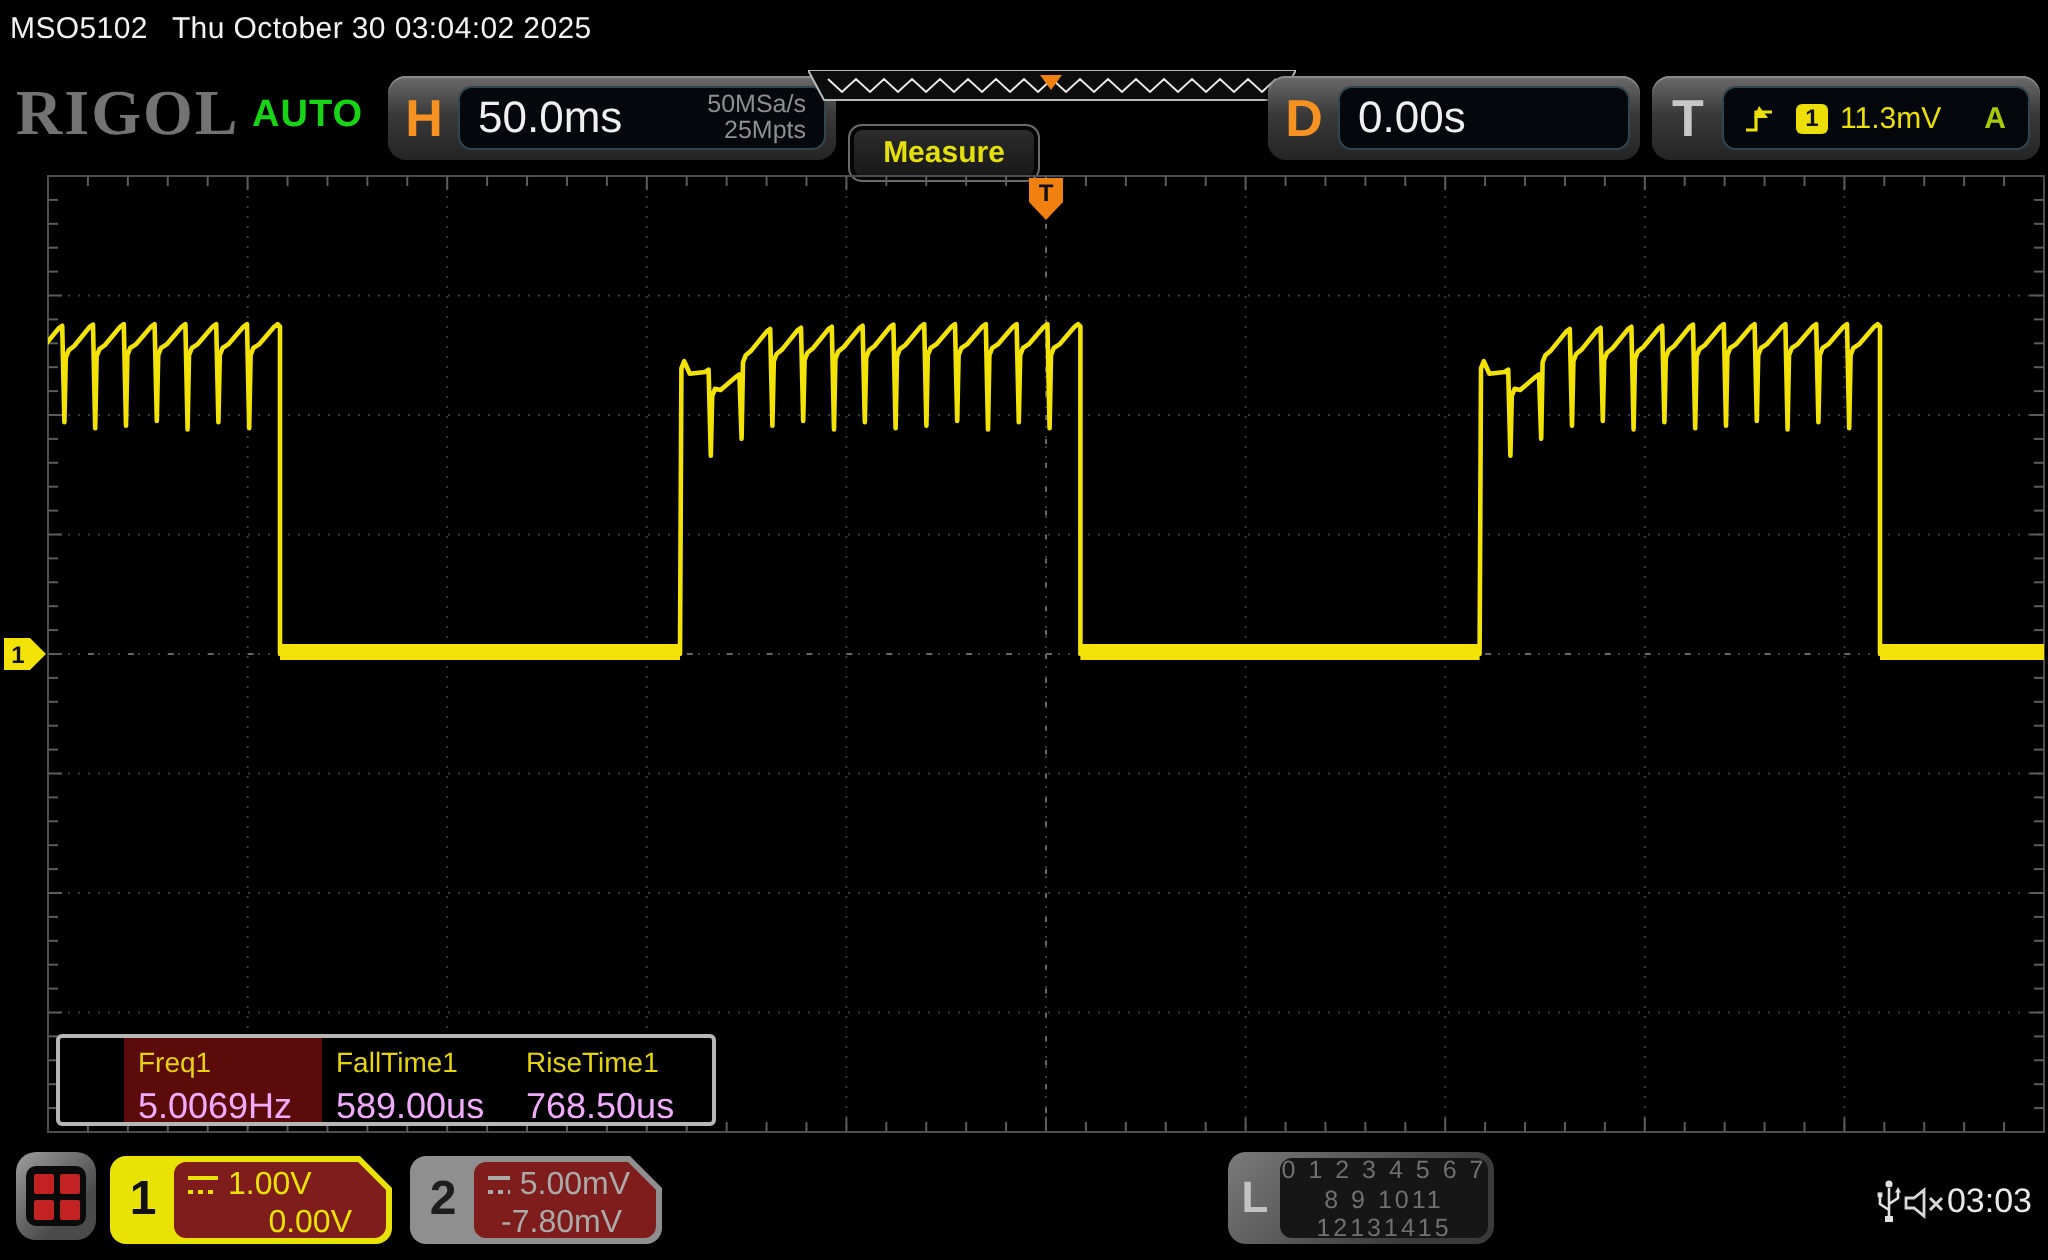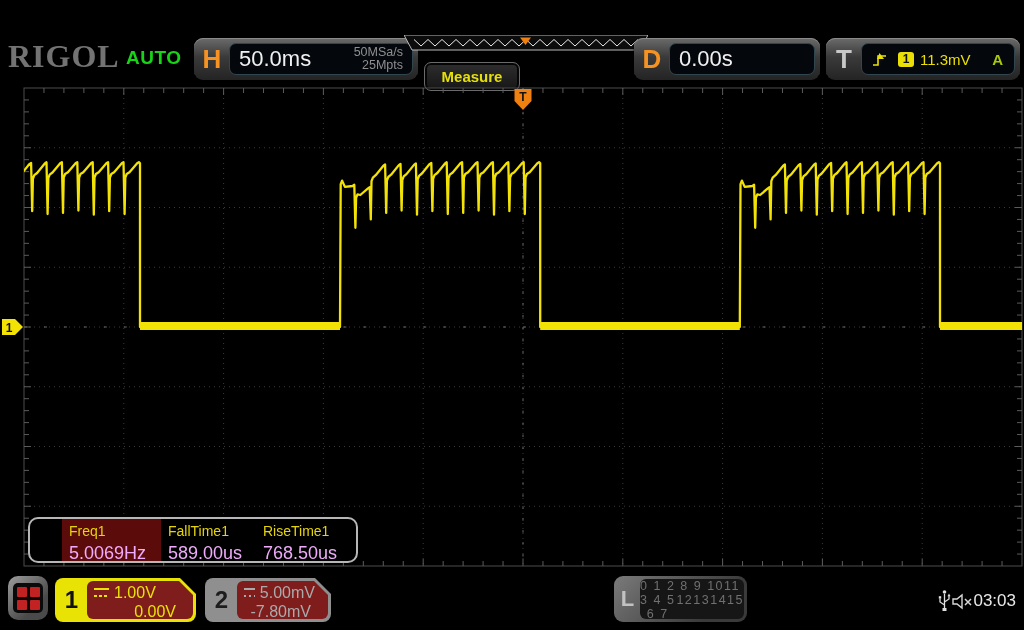--- a/index.html
+++ b/index.html
@@ -42,21 +42,21 @@
         display:flex;align-items:center;justify-content:center;font-size:15px;font-weight:bold;cursor:pointer;}
   .btn-measure{left:424px;width:94px;color:#e6e00a;}
   .btn-run{left:527px;width:99px;color:#22dd44;letter-spacing:.2px;}
   #timeline-svg{position:absolute;left:404px;top:5px;}
 
   
   #scope{position:absolute;top:84px;left:0;}
 
   
   .mpanel{position:absolute;left:28px;top:517px;width:330px;height:46px;background:#000;
-          border:2px solid #b7b7b7;border-radius:10px;display:flex;box-sizing:border-box;overflow:hidden;}
+          border:2px solid #b7b7b7;border-radius:3px;display:flex;box-sizing:border-box;overflow:hidden;}
   .mpad{width:32px;flex:0 0 auto;}
   .mcol{padding:4px 0 0 7px;box-sizing:border-box;cursor:pointer;}
   .mcol.c1{width:99px;background:#5c0b0b;}
   .mcol.c2{width:95px;}
   .mcol.c3{width:100px;}
   .mlabel{color:#e6d40a;font-size:14px;}
   .mvalue{color:#f0abfc;font-size:18px;margin-top:4px;}
 
   
   .bottombar{position:absolute;top:572px;left:0;width:100%;height:58px;}
@@ -85,30 +85,33 @@
   .coup{display:inline-block;width:15px;height:9px;border-top:2px solid currentColor;
         background:repeating-linear-gradient(90deg,currentColor 0 2.5px,transparent 2.5px 5px);
         background-size:100% 2px;background-position:0 5px;background-repeat:no-repeat;}
 
   .lpanel{position:absolute;left:614px;top:4px;width:133px;height:46px;border-radius:9px;
           background:linear-gradient(135deg,#7a7a7a,#3a3a3a 75%);cursor:pointer;}
   .lpanel .ltab{position:absolute;left:0;top:0;bottom:0;width:27px;display:flex;align-items:center;
                 justify-content:center;color:#c2c2c2;font-size:22px;font-weight:bold;}
   .lpanel .linner{position:absolute;left:26px;top:3px;right:3px;bottom:3px;background:#161616;
                   border-radius:6px;color:#707070;font-size:12.5px;text-align:center;
-                  display:flex;flex-direction:row;justify-content:center;gap:1px;letter-spacing:1.5px;}
+                  display:flex;flex-direction:column;justify-content:center;gap:1px;letter-spacing:1.5px;}
 
   .status{position:absolute;right:8px;top:0;height:58px;display:flex;align-items:center;gap:0;color:#e0e0e0;}
   .clock{font-size:17px;color:#e8e8e8;}
 </style>
 </head>
 <body>
 
 <div id="screen">
 
+  <div class="topbar">
+    <span>MSO5102</span><span class="dt">Thu October 30 03:04:02 2025</span>
+  </div>
 
   <div class="header">
     <div class="logo">RIGOL</div>
     <div class="automode">AUTO</div>
 
     <div class="gpanel hpanel">
       <div class="plabel">H</div>
       <div class="pinner">
         <span class="tb">50.0ms</span>
         <span class="rates">

